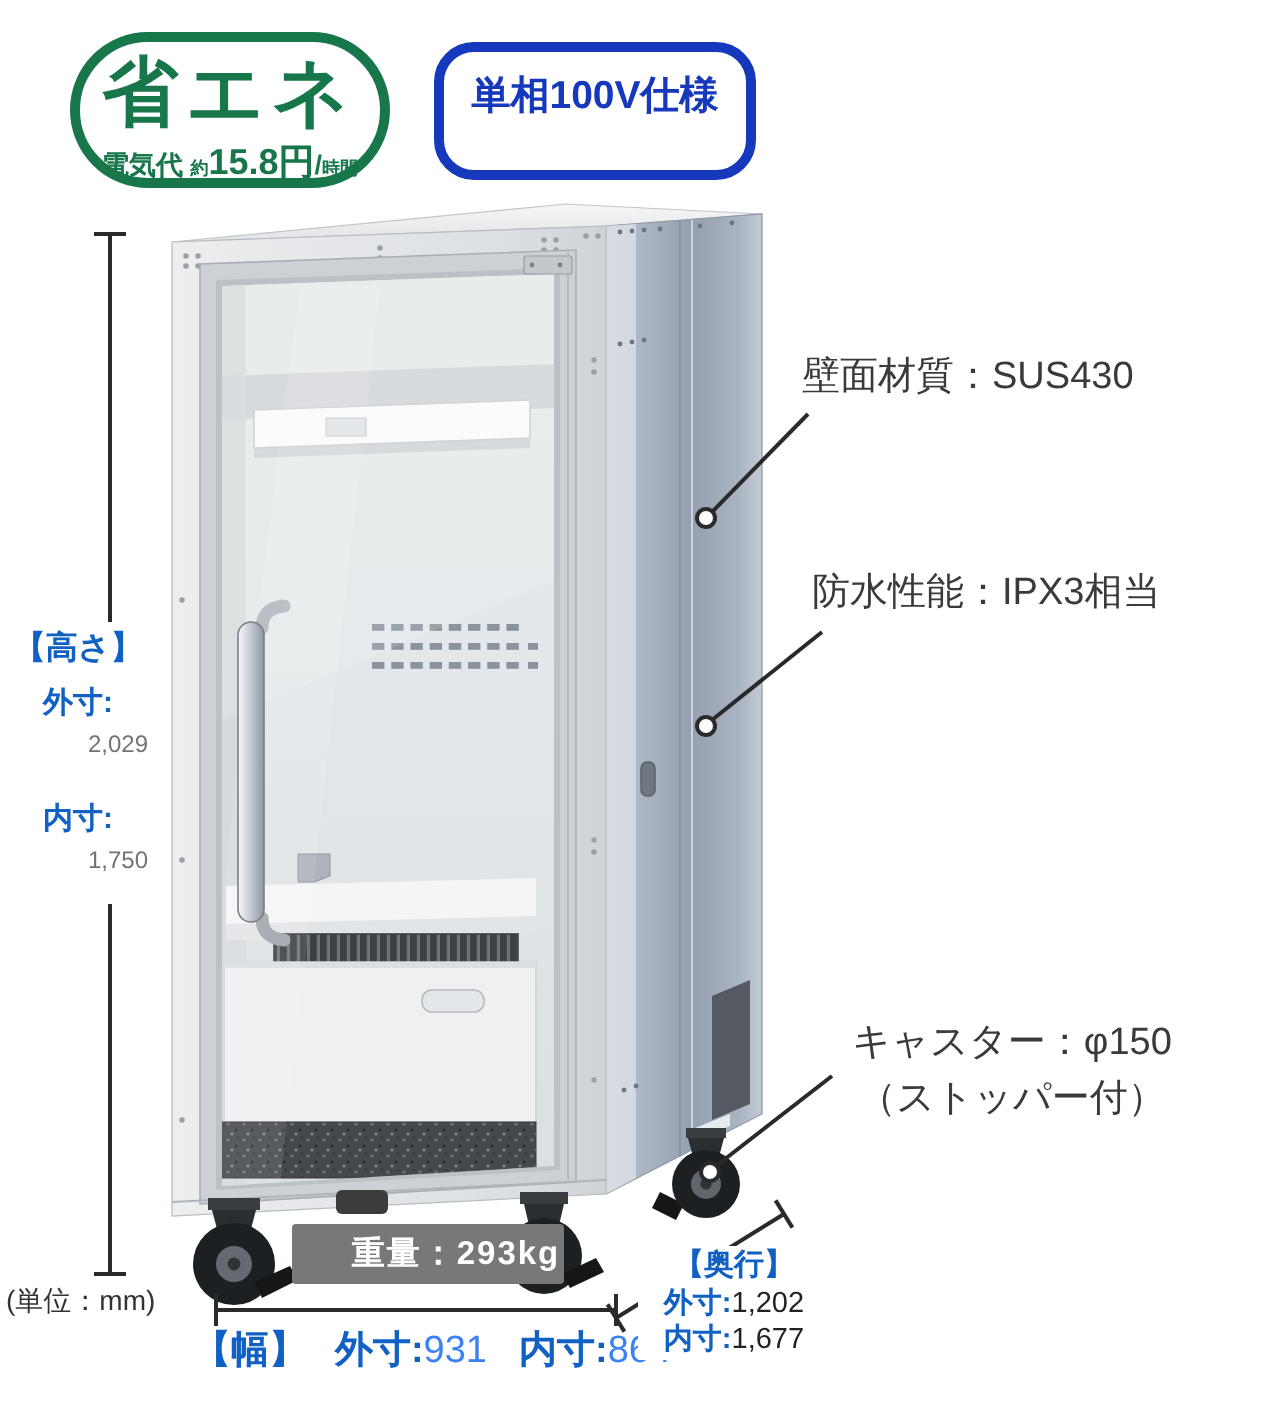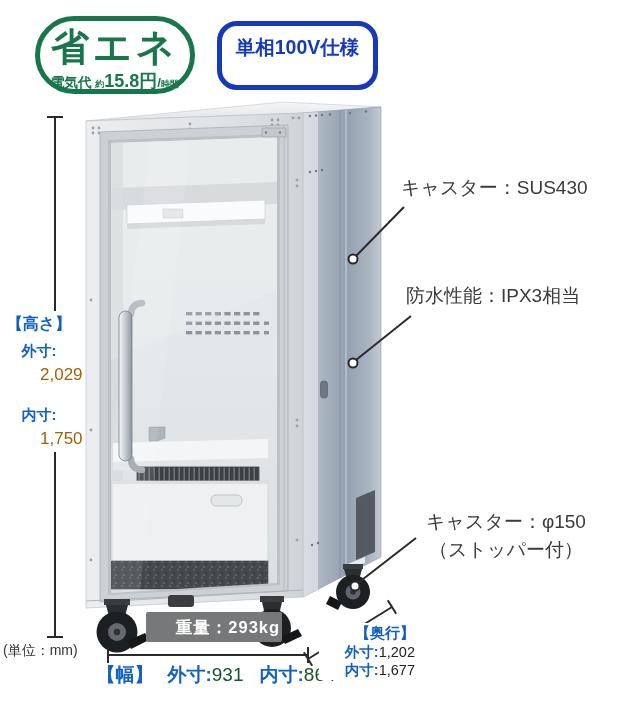--- a/index.html
+++ b/index.html
@@ -16,30 +16,30 @@
   .badge-green .sub .sm{font-size:9px;}
   .badge-green .sub .lg{font-size:18px;}
   .badge-blue{left:217px;top:21px;width:161px;height:69px;border:5px solid var(--blue);border-radius:20px;color:var(--blue);}
   .badge-blue .title{font-size:19.5px;font-weight:700;text-align:center;margin-top:8px;white-space:nowrap;}
   .badge-blue .sub{font-size:14px;font-weight:700;text-align:center;margin-top:2px;white-space:nowrap;}
   
   .dim-height{left:0;top:314px;width:78px;text-align:center;}
   .dim-height .cap{font-size:16px;font-weight:700;color:var(--dim-blue);}
   .dim-height .sub{font-size:15px;font-weight:700;color:var(--dim-blue);margin-top:7px;}
   .dim-height .sub.gap{margin-top:21px;}
-  .dim-height .val{font-size:17px;color:#a16207;margin-top:4px;margin-left:40px;}
+  .dim-height .val{font-size:12px;color:#737373;margin-top:4px;margin-left:40px;}
   .callout{position:absolute;font-size:19px;color:#3a3a3a;white-space:nowrap;}
   .callout-caster{left:396px;top:508px;width:220px;text-align:center;line-height:1.45;}
   .unit-note{left:3px;top:642px;font-size:14px;color:#333;}
   .dim-width{left:70px;top:662px;width:292px;text-align:center;font-size:19px;white-space:nowrap;}
   .blue-b{color:var(--dim-blue);font-weight:700;}
   .dim-width .lbl{margin-right:14px;}
   .dim-width .grp{margin-right:16px;}
-  .dim-width .num{color:#14532d;}
-  .dim-depth{left:319px;top:623px;width:96px;text-align:right;background:#fff;line-height:1.25;padding:1px 0;}
+  .dim-width .num{color:#3b82f6;}
+  .dim-depth{left:319px;top:623px;width:96px;text-align:center;background:#fff;line-height:1.25;padding:1px 0;}
   .dim-depth .cap{font-size:15px;font-weight:700;color:var(--dim-blue);}
   .dim-depth .row{font-size:14.5px;white-space:nowrap;}
   .dim-depth .num{color:#222;}
   
   .weight-badge{left:146px;top:612px;width:108px;height:30px;background:var(--weight-bg);color:#fff;
     font-weight:700;font-size:16.5px;text-align:center;line-height:30px;border-radius:2px;letter-spacing:1px;padding-left:28px;}
   svg{display:block;}
 </style>
 </head>
 <body>
@@ -279,21 +279,21 @@
   </svg>
 
   <div class="abs dim-height">
     <div class="cap">【高さ】</div>
     <div class="sub">外寸:</div>
     <div class="val">2,029</div>
     <div class="sub gap">内寸:</div>
     <div class="val">1,750</div>
   </div>
 
-  <div class="callout" style="left:401px;top:175px;">キャスター：SUS430</div>
+  <div class="callout" style="left:401px;top:175px;">壁面材質：SUS430</div>
   <div class="callout" style="left:406px;top:283px;text-align:right;">防水性能：IPX3相当</div>
   <div class="callout callout-caster">
     <div>キャスター：φ150</div>
     <div>（ストッパー付）</div>
   </div>
 
   <div class="abs weight-badge">重量：293kg</div>
 
   <div class="abs unit-note">(単位：mm)</div>
 

